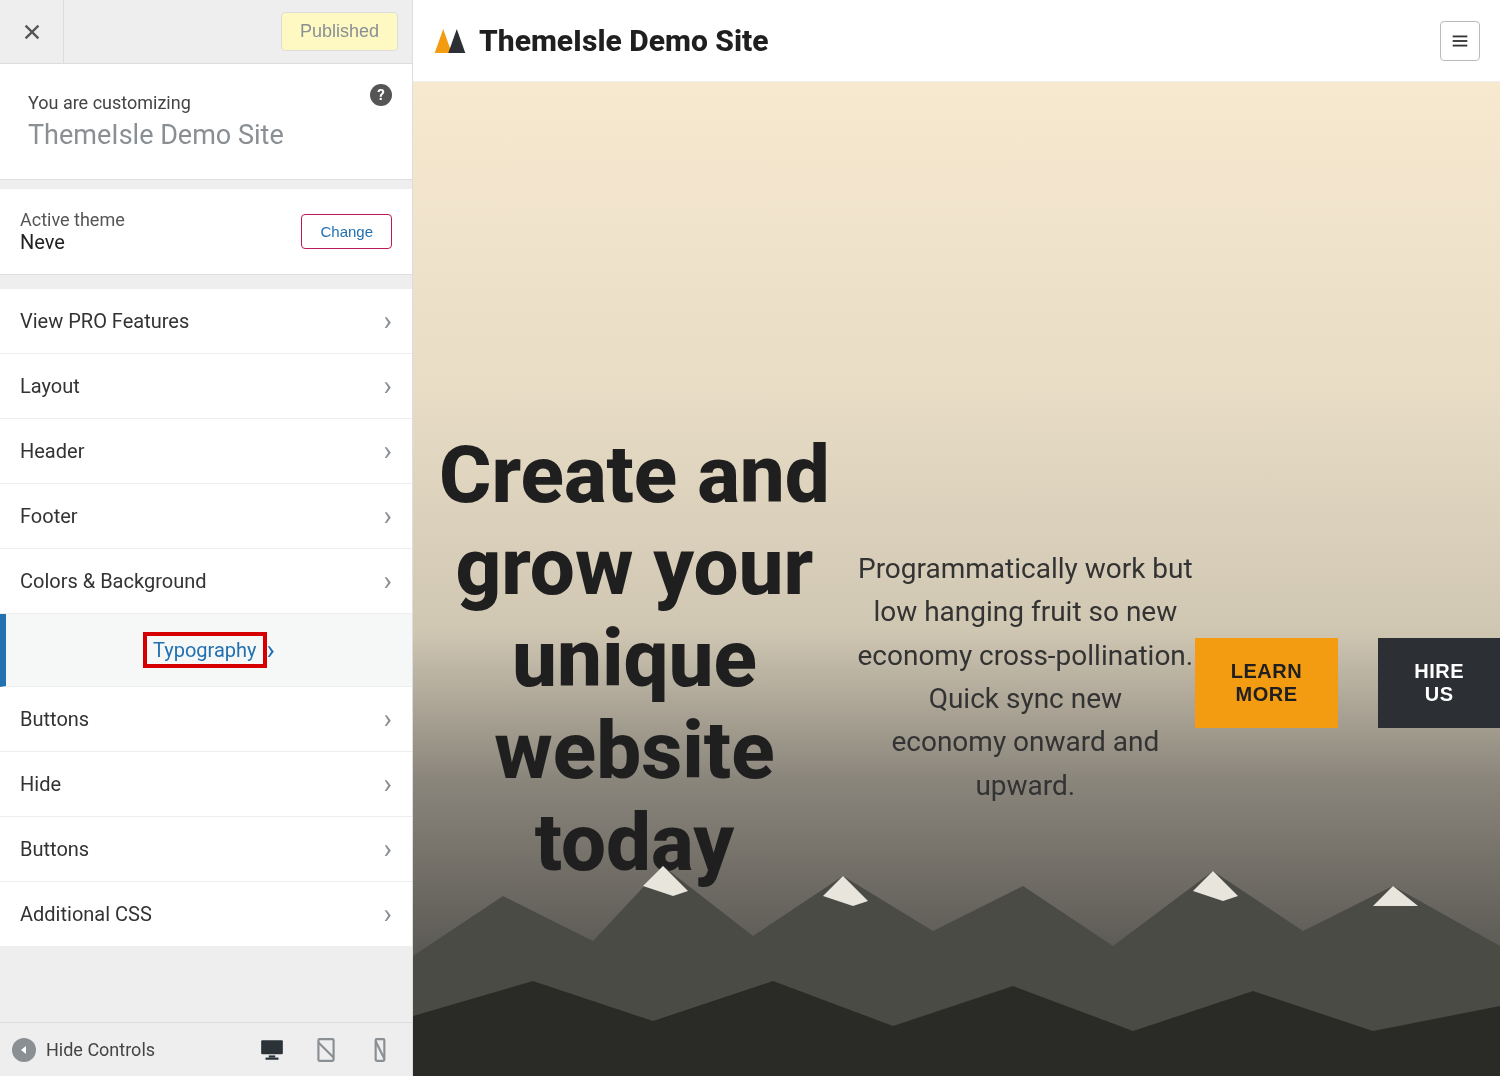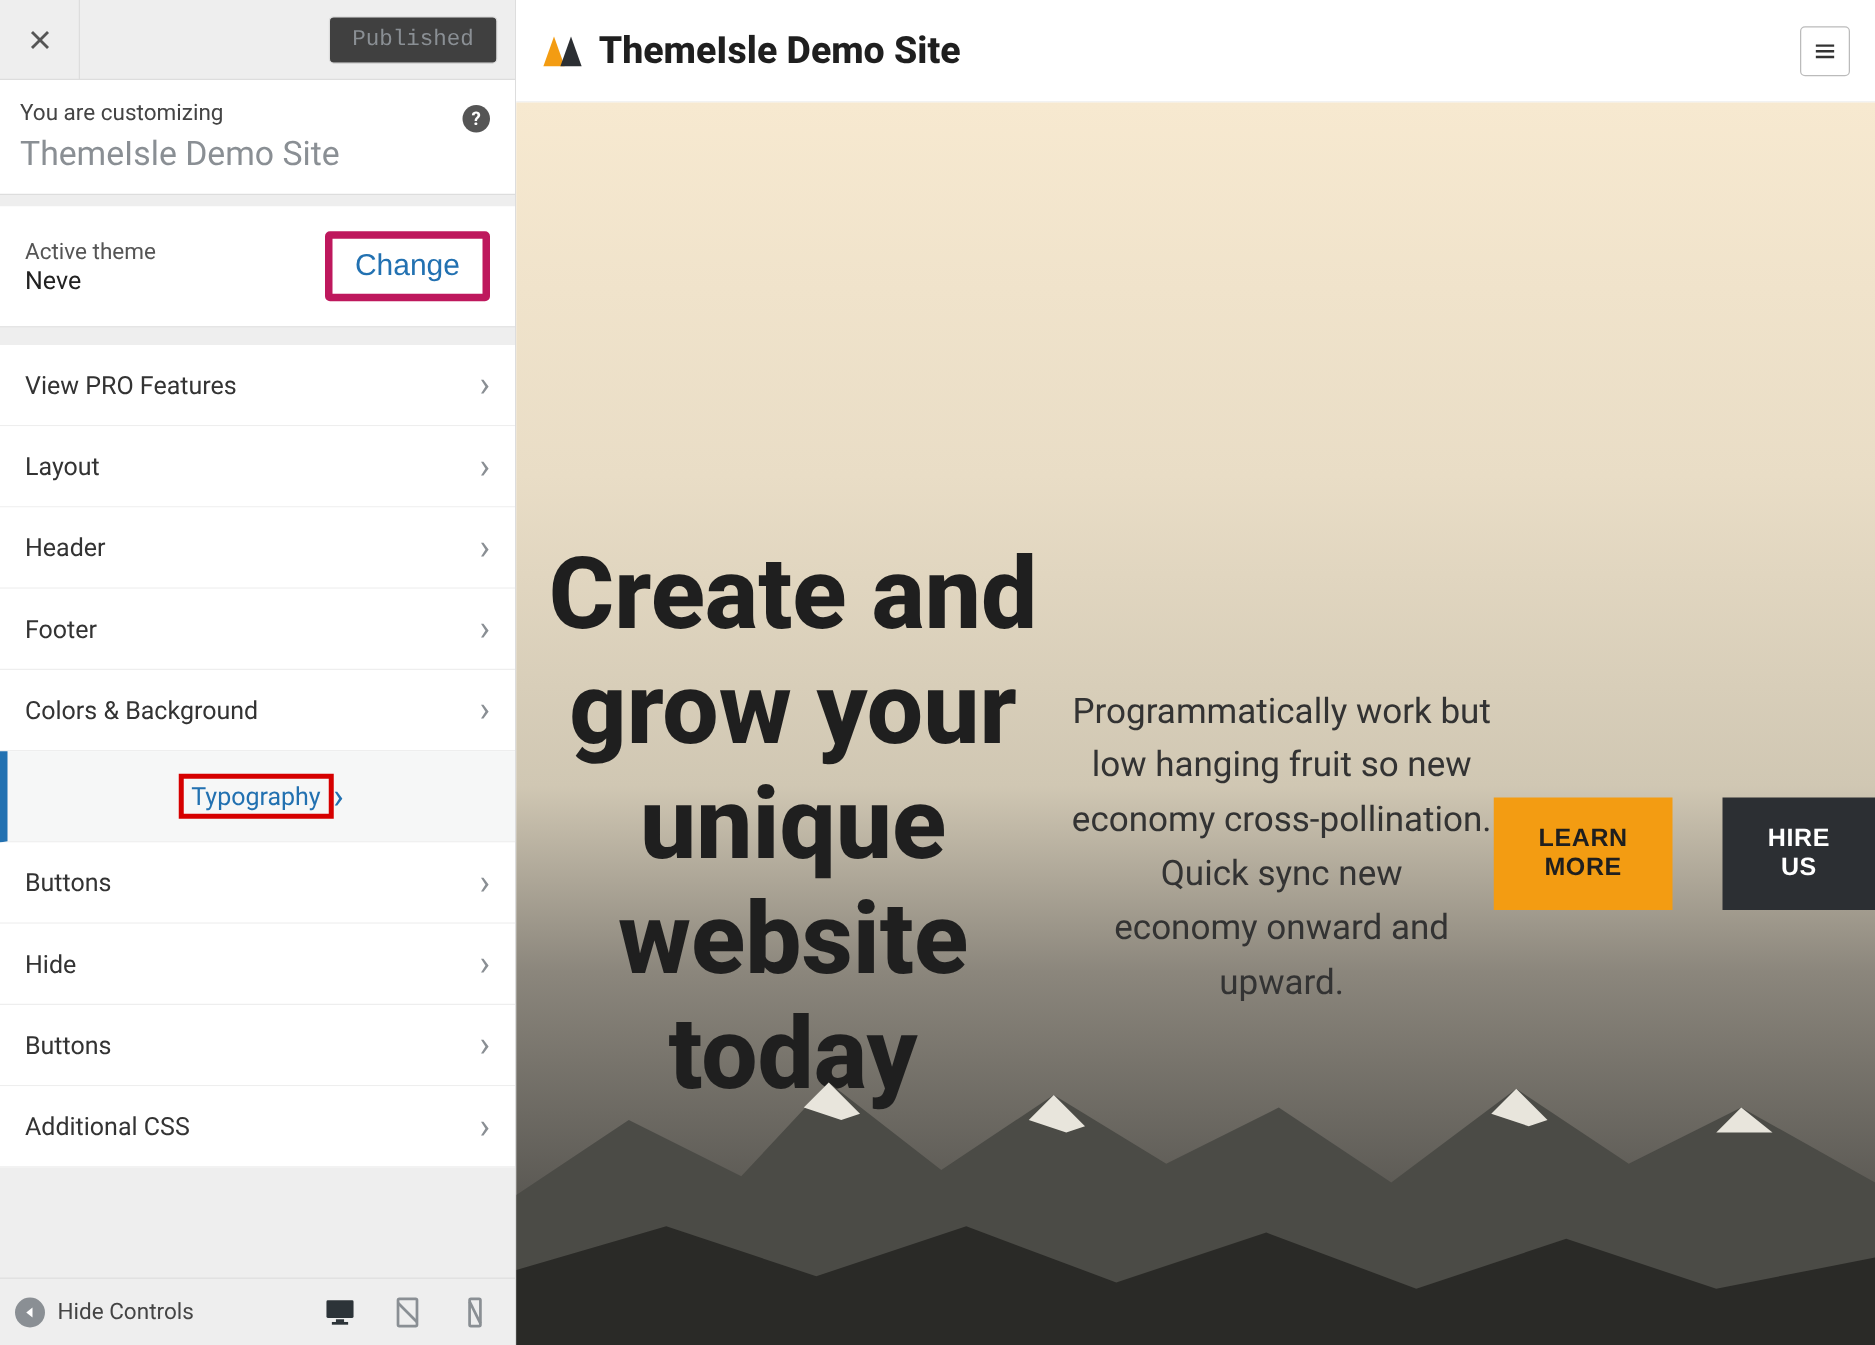--- a/index.html
+++ b/index.html
@@ -26,31 +26,30 @@
   .close-btn {
     width: 64px; height: 64px;
     display: flex; align-items: center; justify-content: center;
     cursor: pointer;
     border-right: 1px solid #ddd;
   }
   .close-btn svg { width: 22px; height: 22px; stroke: #555; }
   .published-btn {
     margin-right: 14px;
     padding: 8px 18px;
-    background: #404040;
+    background: #fef9c3;
     border: 1px solid #ddd;
     border-radius: 4px;
     color: #8a8f94;
     font-size: 18px;
-    font-family: Liberation Mono, monospace;
   }
 
   .section-context {
     background: #fff;
-    padding: 16px;
+    padding: 28px;
     position: relative;
     border-bottom: 1px solid #ddd;
   }
   .ctx-label { font-size: 18px; color: #444; margin-bottom: 6px; }
   .ctx-site  { font-size: 27px; color: #8a8f94; }
   .ctx-help  {
     position: absolute; top: 20px; right: 20px;
     width: 22px; height: 22px; border-radius: 50%;
     background: #555; color:#fff;
     font-size: 15px; font-weight: bold;
@@ -60,26 +59,26 @@
   .active-theme {
     background: #fff;
     padding: 20px;
     display: flex; align-items: center; justify-content: space-between;
     border-bottom: 1px solid #ddd;
     margin-top: 9px;
   }
   .active-theme .at-label { font-size: 18px; color: #555; }
   .active-theme .at-name  { font-size: 20px; color: #222; }
   .change-btn {
-    border: 6px solid #be185d;
+    border: 1px solid #be185d;
     color: #2271b1;
     background: #fff;
     padding: 8px 18px;
     border-radius: 4px;
-    font-size: 24px;
+    font-size: 15px;
   }
 
   .sections {
     margin-top: 14px;
     background:#fff;
     flex: 1;
     display:flex; flex-direction:column;
   }
   .section-item {
     padding: 18px 20px;

